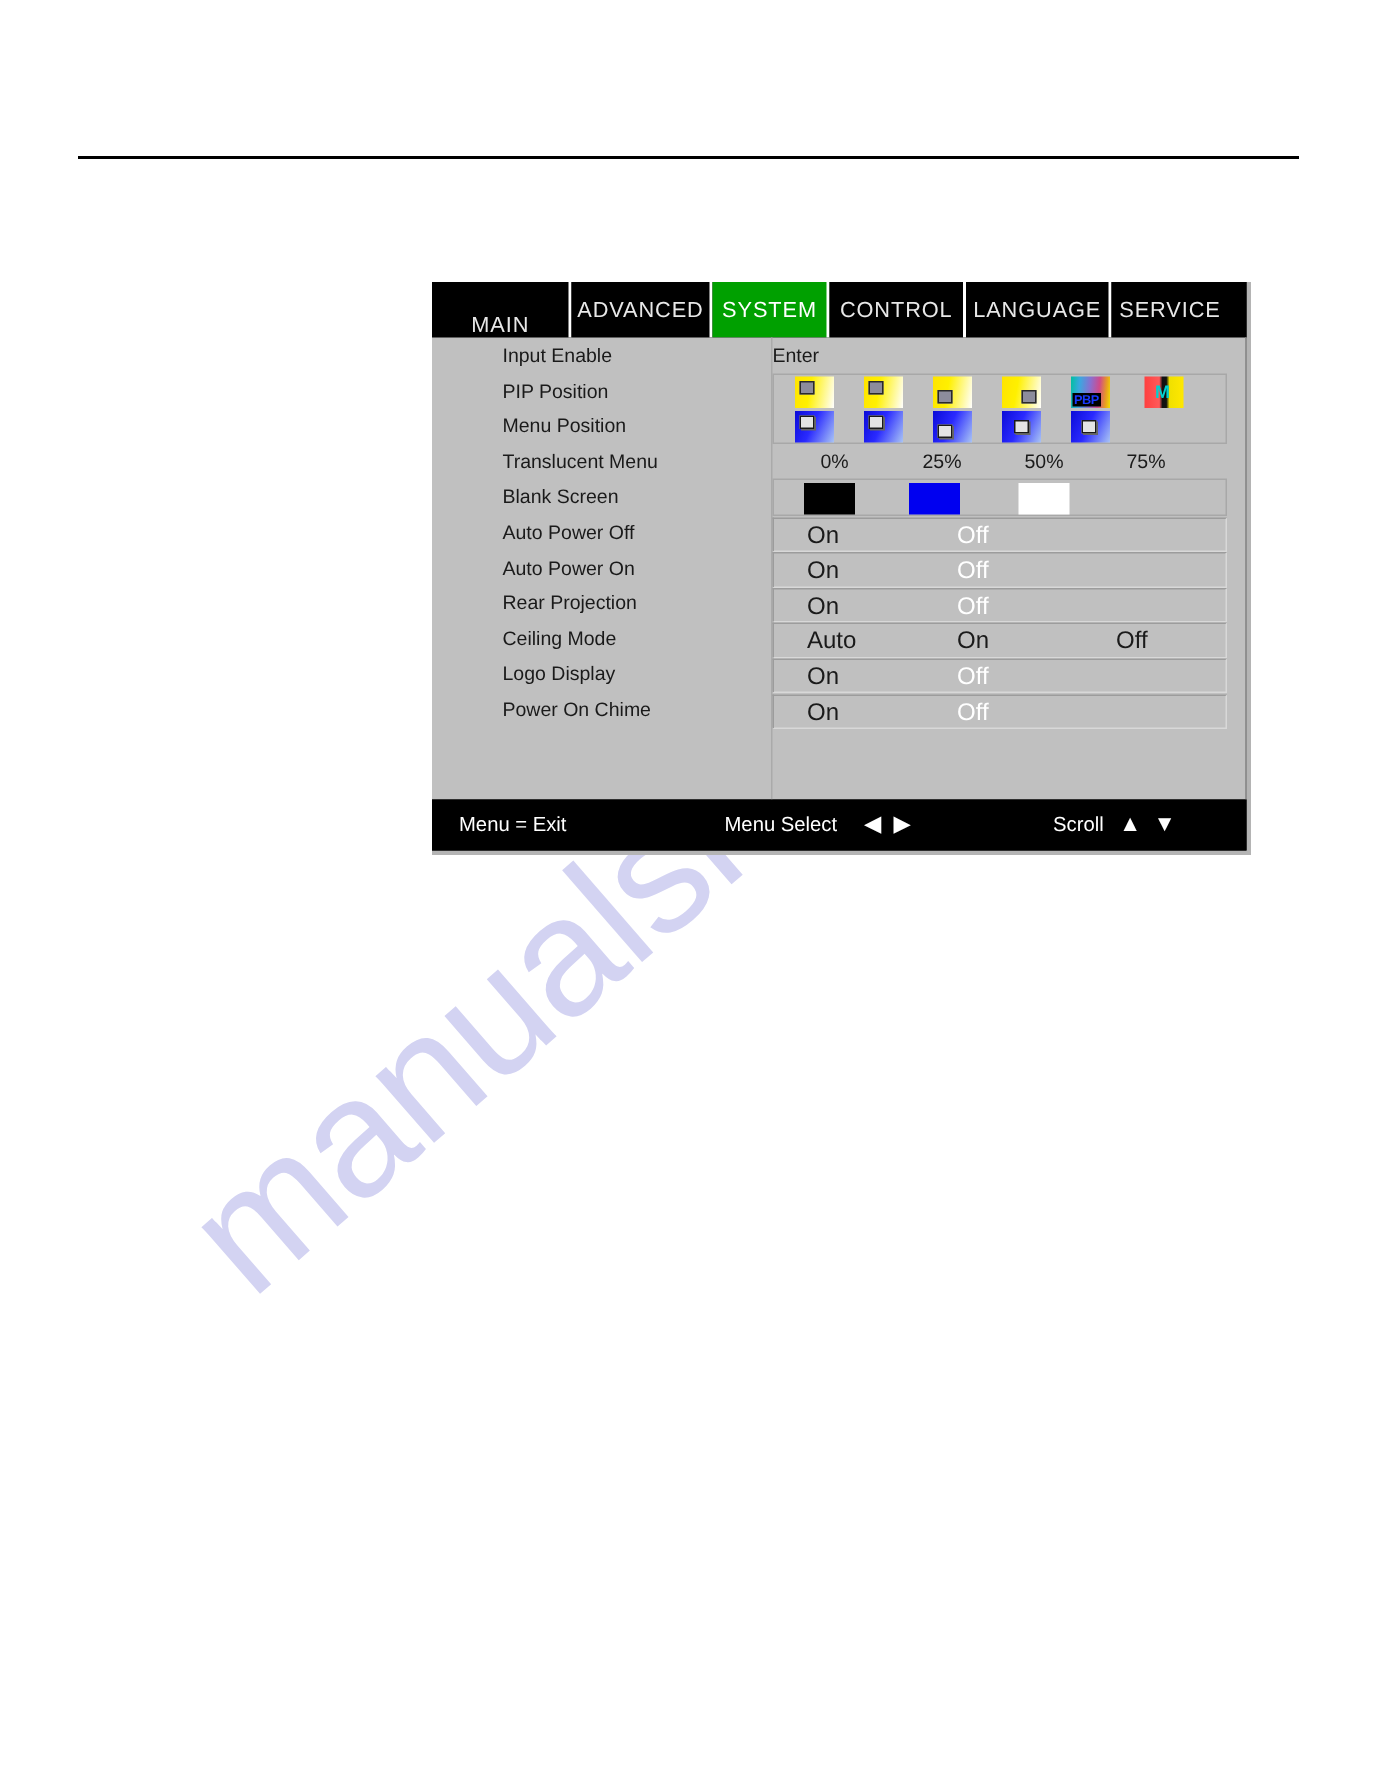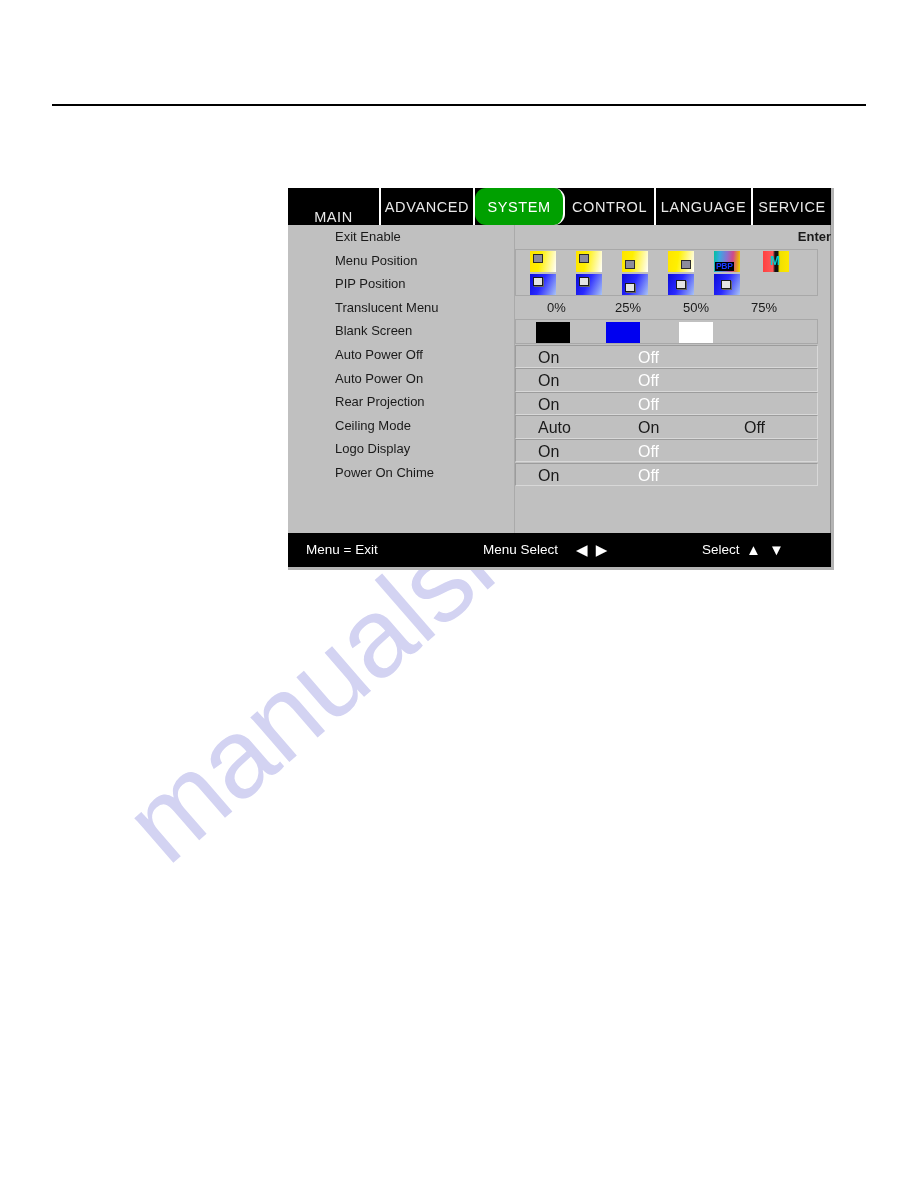--- a/index.html
+++ b/index.html
@@ -91,21 +91,21 @@
     white-space: nowrap;
   }
   .tab:last-child { border-right: none; }
   .tab.selected {
     background: #00a000;
     color: #ffffff;
     border-right: 2px solid #ffffff;
   }
   .tab-w-main      { width: 93px; align-items: flex-end; }
   .tab-w-advanced  { width: 94px; }
-  .tab-w-system    { width: 90px; border-radius: 11px; }
+  .tab-w-system    { width: 78px; }
   .tab-w-control   { width: 91px; }
   .tab-w-language  { width: 97px; }
   .tab-w-service   { width: 78px; }
 
   
   #osd-body {
     position: absolute;
     left: 0;
     top: 37px;
     width: 543px;
@@ -169,24 +169,23 @@
   .opt.light { color: #ffffff; }
 
   
   #row-enter {
     position: absolute;
     left: 0;
     top: 0;
     width: 316px;
     height: 23.6px;
     line-height: 23.6px;
-    text-align: right;
+    text-align: left;
     font-size: 13px;
     color: #1a1a1a;
-    font-weight: bold;
   }
 
   
   #pip-band {
     position: absolute;
     left: 0;
     top: 23.6px;
     width: 303px;
     height: 47px;
     box-sizing: border-box;
@@ -340,23 +339,23 @@
       <div class="tab tab-w-language">
         <span>LANGUAGE</span>
       </div>
       <div class="tab tab-w-service">
         <span>SERVICE</span>
       </div>
     </div>
 
   <div id="osd-body">
     <div id="label-col">
-        <div class="label-row">Exit Enable</div>
+        <div class="label-row">Input Enable</div>
+        <div class="label-row">PIP Position</div>
         <div class="label-row">Menu Position</div>
-        <div class="label-row">PIP Position</div>
         <div class="label-row">Translucent Menu</div>
         <div class="label-row">Blank Screen</div>
         <div class="label-row">Auto Power Off</div>
         <div class="label-row">Auto Power On</div>
         <div class="label-row">Rear Projection</div>
         <div class="label-row">Ceiling Mode</div>
         <div class="label-row">Logo Display</div>
         <div class="label-row">Power On Chime</div>
       </div>
     <div id="value-col">
@@ -449,17 +448,17 @@
           <div class="opt dark" style="left: 22px; top: 1px;">On</div>
           <div class="opt light" style="left: 122px; top: 1px;">Off</div>
         </div>
       </div>
   </div>
 
   <div id="status-bar">
     <div class="status-seg" style="left:18px;">Menu = Exit</div>
     <div class="status-seg" style="left:195px;">Menu Select</div>
     <div class="status-seg arrow-glyph" style="left:288px;">◀ ▶</div>
-    <div class="status-seg" style="left:414px;">Select</div>
+    <div class="status-seg" style="left:414px;">Scroll</div>
     <div class="status-seg arrow-glyph" style="left:458px;">▲ ▼</div>
   </div>
 
 </div>
 
 </body></html>

